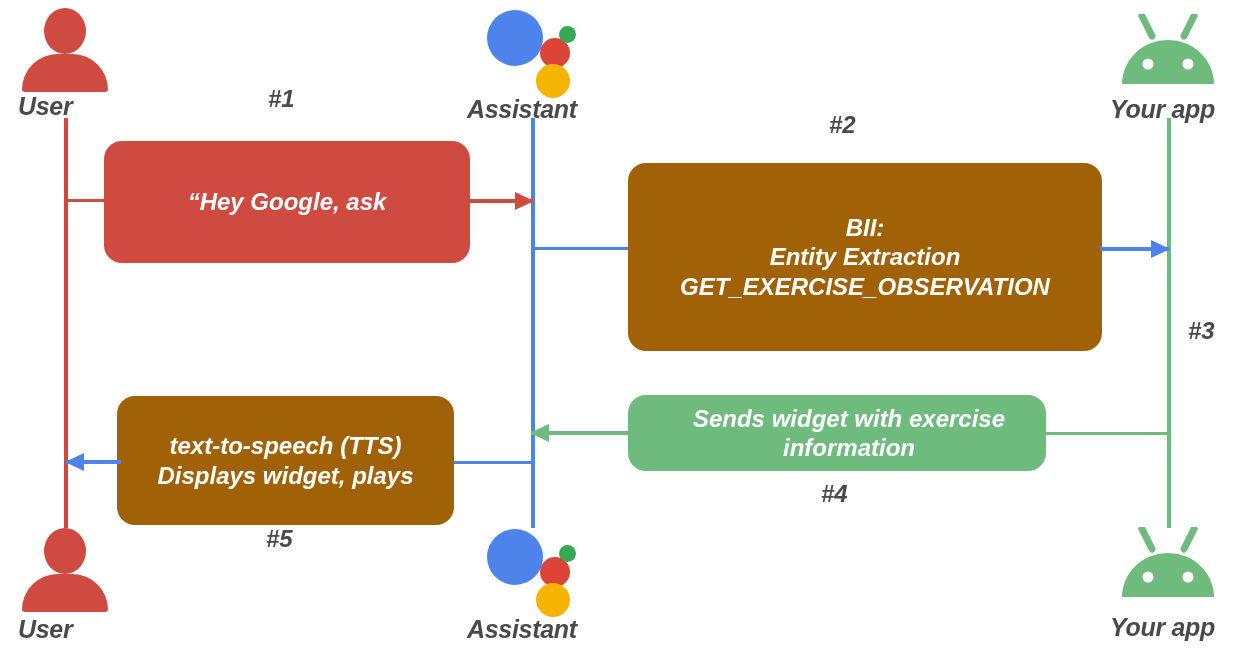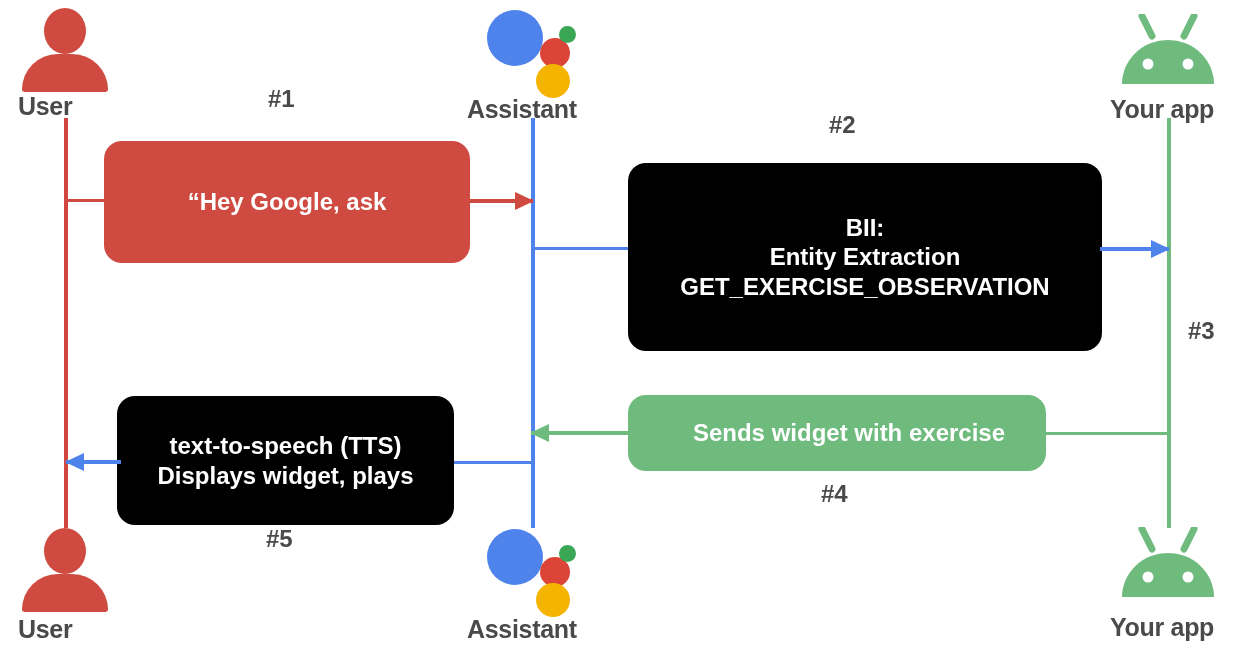--- a/index.html
+++ b/index.html
@@ -9,20 +9,21 @@
   }
   body {
     font-family: "Liberation Sans", sans-serif;
   }
   #stage {
     position: relative;
     width: 1244px;
     height: 658px;
     background: #ffffff;
     overflow: hidden;
+    font-style: italic;
   }
 
   
   .lifeline {
     position: absolute;
     width: 4px;
   }
   .lifeline.red   { background: #D1453E; }
   .lifeline.blue  { background: #4E83EC; }
   .lifeline.green { background: #6FBB7E; }
@@ -71,21 +72,21 @@
     display: flex;
     align-items: center;
     justify-content: center;
     text-align: center;
     font-weight: bold;
     line-height: 1.22;
     box-sizing: border-box;
     padding: 6px 12px;
   }
   .msgbox.red   { background: #CF4A40; }
-  .msgbox.blue  { background: #000000; }
+  .msgbox.blue  { background: #a16207; }
   .msgbox.green { background: #6FBB7E; }
   .msgbox .line { display: block; }
 
   
   .seg { position: absolute; height: 3px; }
   .seg.red   { background: #CF4A40; }
   .seg.blue  { background: #4E83EC; }
   .seg.green { background: #6FBB7E; }
 
   
@@ -182,20 +183,21 @@
   <div class="arrow blue right" style="left:1100px; top:247px; width:69px;">
     <div class="shaft"></div>
     <div class="head"></div>
   </div>
 
   <div class="step" style="left:1188px; top:317px;">#3</div>
 
   <div class="msgbox green" style="left:628px; top:395px; width:418px; height:76px; font-size:24px;padding-left:36px;">
     <div>
       <span class="line">Sends widget with exercise</span>
+      <span class="line">information</span>
     </div>
   </div>
 
   <div class="seg green" style="left:1044px; top:432px; width:125px;"></div>
 
   <div class="arrow green left" style="left:531px; top:431px; width:99px;">
     <div class="shaft"></div>
     <div class="head"></div>
   </div>
 

